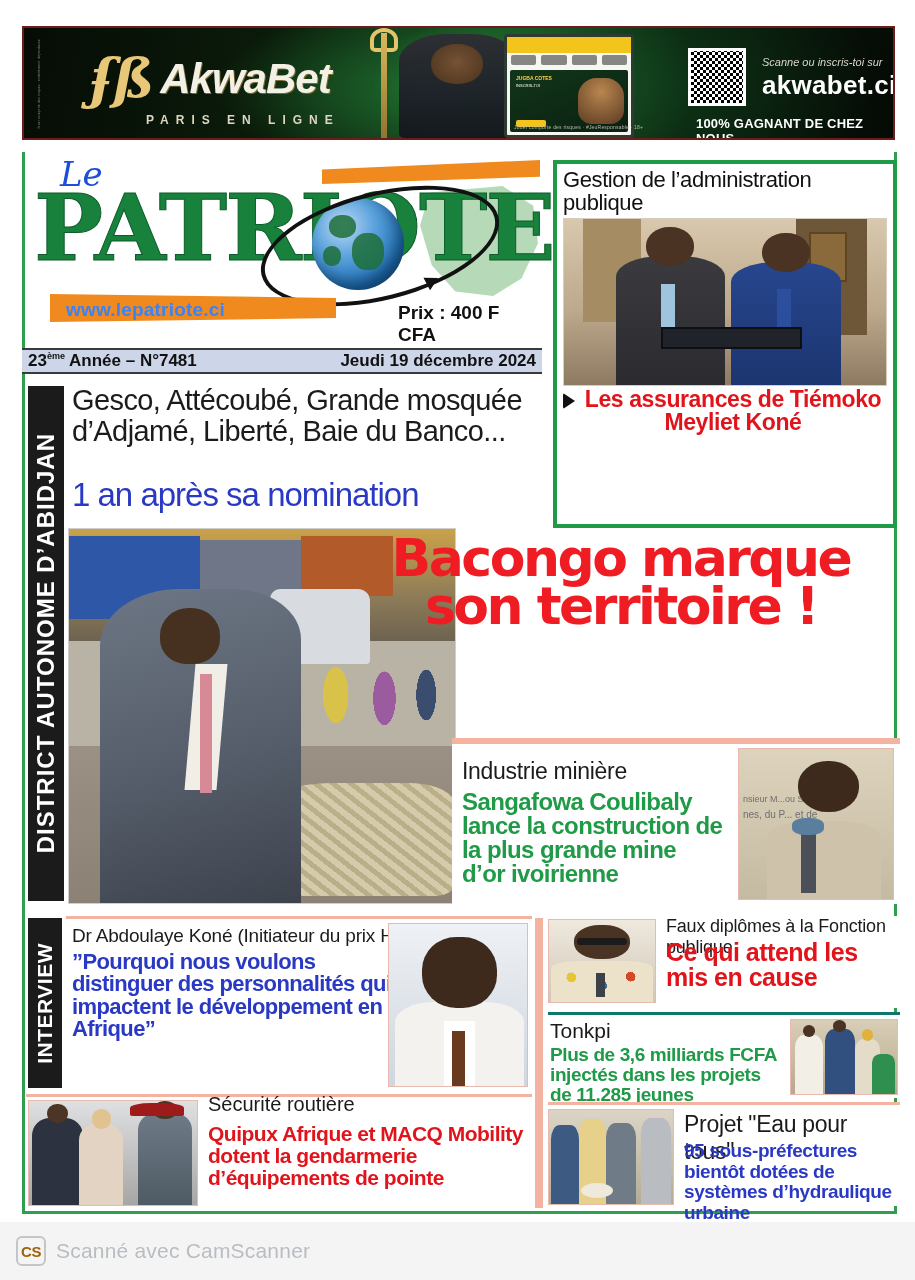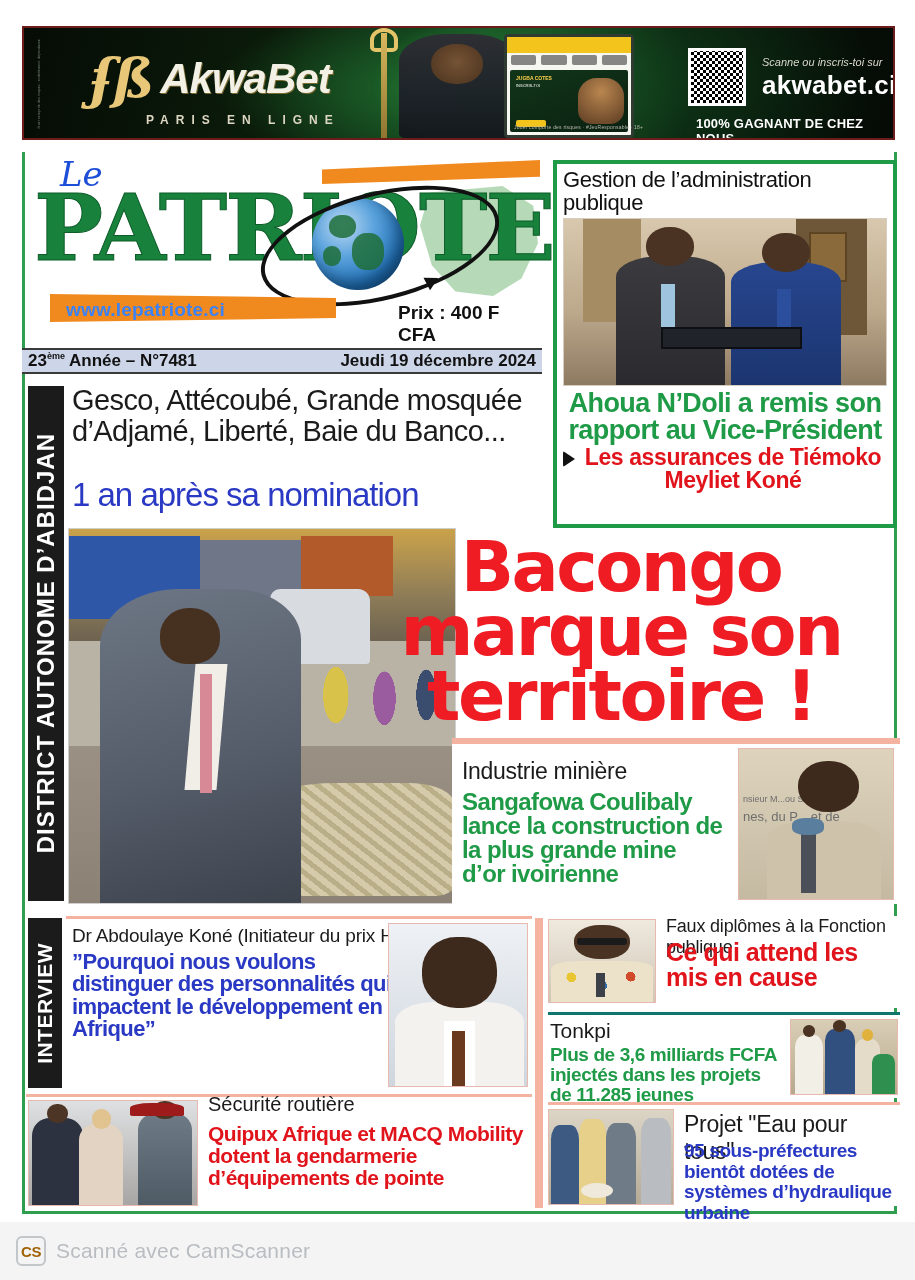--- a/index.html
+++ b/index.html
@@ -352,21 +352,21 @@
       radial-gradient(ellipse 18px 40px at 20% 60%, #d8c24a 0 70%, transparent 71%),
       radial-gradient(ellipse 16px 38px at 55% 62%, #9a5c9e 0 70%, transparent 71%),
       radial-gradient(ellipse 14px 36px at 85% 60%, #3a4d6e 0 70%, transparent 71%);
   }
   .mp-car {
     position:absolute; left:52%; top:16%; width:26%; height:20%;
     background:#d8dbe0; border-radius:10px 12px 4px 4px;
   }
   .headline-red {
     position:absolute; left:338px; top:535px; width:566px;
-    font-size:70px; font-weight:700; color:#ef1c24;
+    font-size:52px; font-weight:700; color:#ef1c24;
     line-height:.92; letter-spacing:-2.5px;
     text-align:center;
     font-family:"DejaVu Sans", sans-serif;
   }
 
   
   .mine-box {
     position:absolute; left:452px; top:738px; width:448px; height:166px;
     background:#ffffff;
     border-top:6px solid #f3b3a0;
@@ -382,21 +382,21 @@
     letter-spacing:-.6px;
   }
   .mine-photo {
     position:absolute; right:6px; top:4px; width:156px; height:152px;
     border:1px solid #e8b9ae; overflow:hidden;
     background:#c3b9a6;
   }
   .mine-photo .bg { position:absolute; inset:0;
     background:linear-gradient(180deg,#ded3bc 0%,#c4b9a1 100%); }
   .mine-photo .txt1 { position:absolute; left:4px; top:30%; font-size:9px; color:#6f6f6f; }
-  .mine-photo .txt2 { position:absolute; left:4px; top:40%; font-size:13px; color:#6f6f6f; }
+  .mine-photo .txt2 { position:absolute; left:4px; top:40%; font-size:10px; color:#6f6f6f; }
   .mine-photo .head {
     position:absolute; left:38%; top:8%; width:40%; height:34%;
     background:#3e2a1c; border-radius:48%;
   }
   .mine-photo .body {
     position:absolute; left:18%; bottom:0; width:74%; height:52%;
     background:#cfc2aa; border-radius:38% 38% 0 0 / 22% 22% 0 0;
   }
   .mine-photo .mic {
     position:absolute; left:40%; bottom:4%; width:10%; height:44%;
@@ -679,21 +679,20 @@
     <div class="tr-kicker">Gestion de l’administration publique</div>
     <div class="tr-photo">
       <div class="wall"></div>
       <div class="doorA"></div>
       <div class="doorB"></div>
       <div class="art"></div>
       <div class="manA"></div>
       <div class="manB"></div>
       <div class="folder"></div>
     </div>
-    <div class="tr-title">Ahoua N’Doli a remis son rapport au Vice-Président</div>
     <div class="tr-bullet-line">
       <span class="tr-tri"></span>
       <span class="tr-sub">Les assurances de Tiémoko Meyliet Koné</span>
     </div>
   </div>
 
   <div class="vtab-district">
     <span>DISTRICT AUTONOME D’ABIDJAN</span>
   </div>
 

